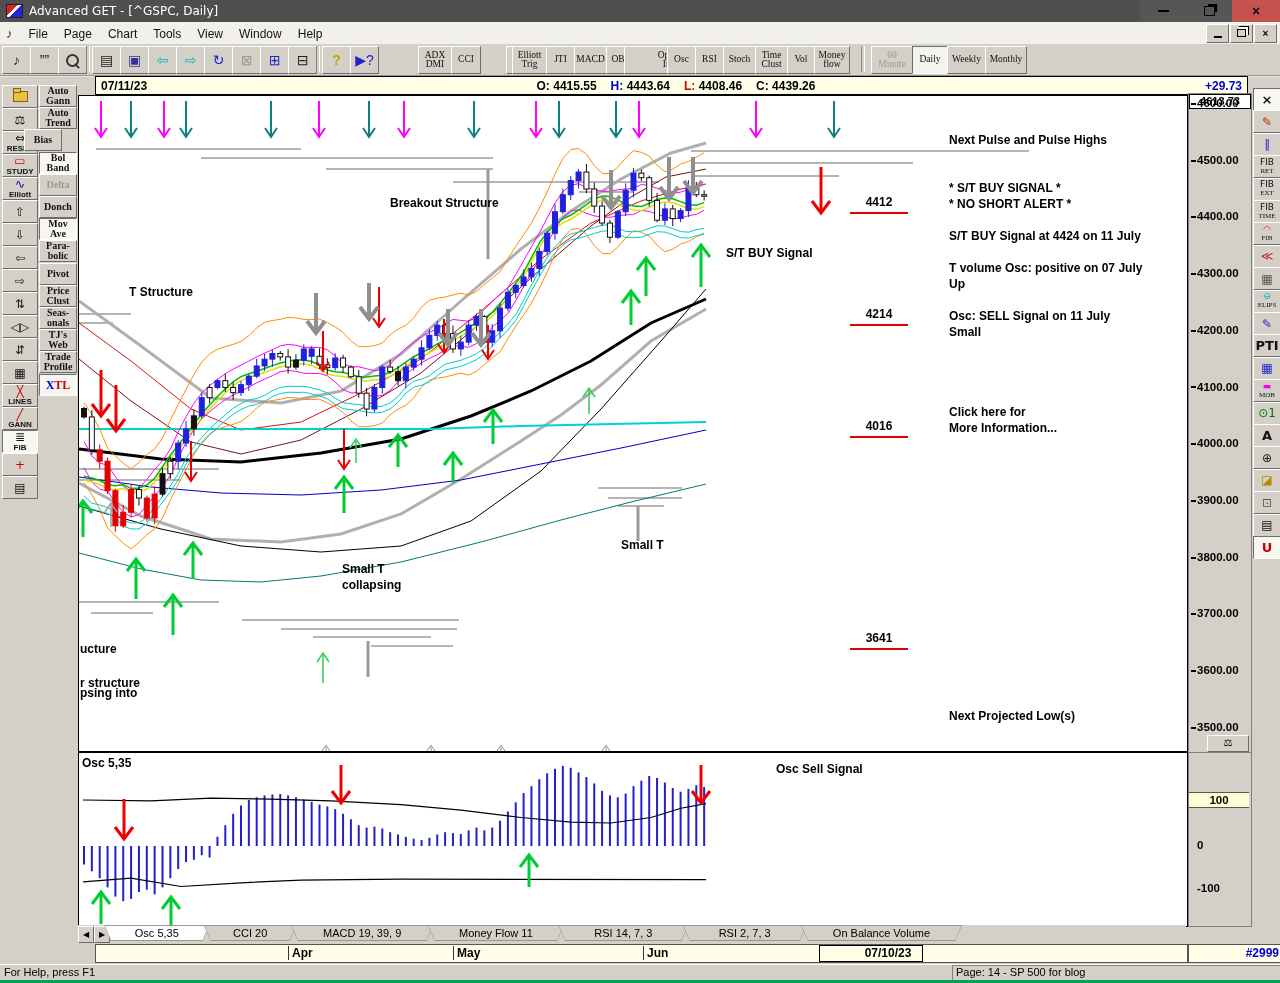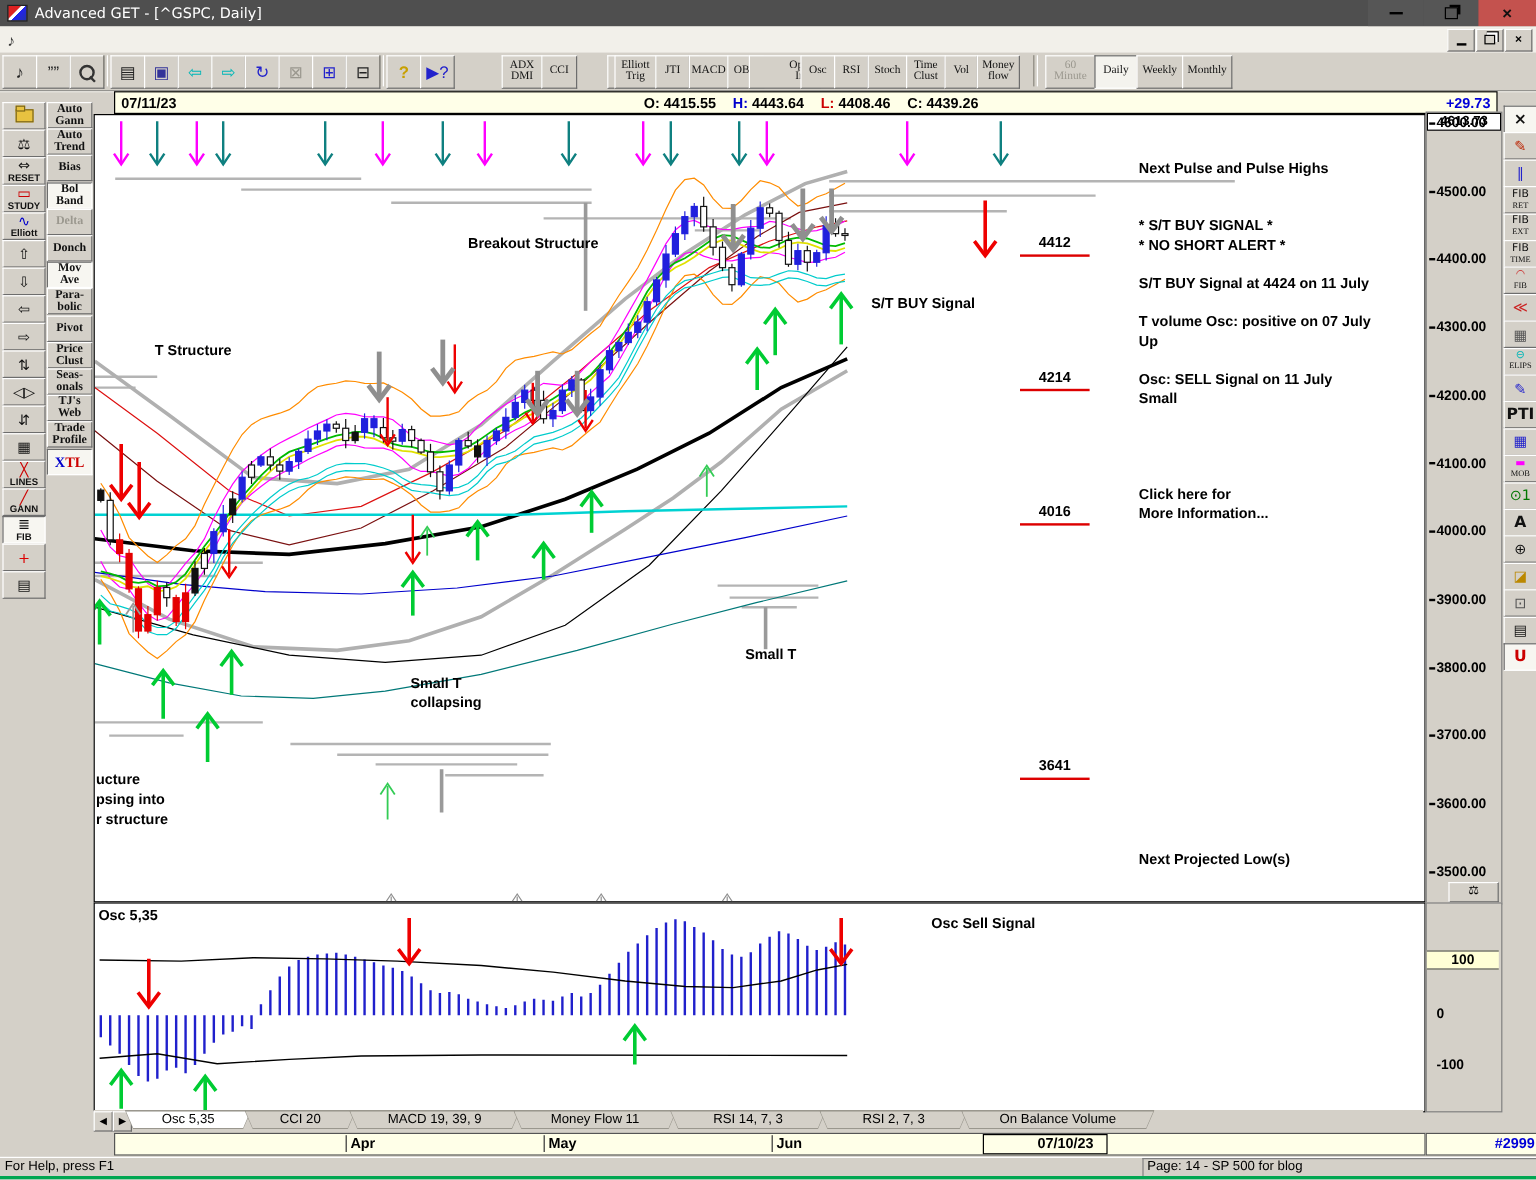--- a/index.html
+++ b/index.html
@@ -106,20 +106,21 @@
       </span>
     <span class="cap-btn resb">
         <i></i>
       </span>
     <span class="cap-btn closeb">×</span>
   </span>
 </div>
 
 <div class="abs" id="menubar">
   <span id="menu-app-icon">♪</span>
+  <span id="menu-items"><span class="menu-item">File</span><span class="menu-item">Page</span><span class="menu-item">Chart</span><span class="menu-item">Tools</span><span class="menu-item">View</span><span class="menu-item">Window</span><span class="menu-item">Help</span></span>
   <span id="mdi-controls">
     <span class="mdi-btn">
         <span class="mline"></span>
       </span>
     <span class="mdi-btn">
         <i></i>
       </span>
     <span class="mdi-btn">×</span>
   </span>
 </div>
@@ -278,21 +279,21 @@
       <span class="g">▤</span>
     </div>
     <div class="side-btn study-btn" style="left: 39px; top: 85px; width: 36px; height: 20px;">
       <div>Auto</div>
       <div>Gann</div>
     </div>
     <div class="side-btn study-btn" style="left: 39px; top: 107.2px; width: 36px; height: 20px;">
       <div>Auto</div>
       <div>Trend</div>
     </div>
-    <div class="side-btn study-btn" style="left: 39px; top: 129.4px; width: 36px; height: 20px;">
+    <div class="side-btn study-btn" style="left: 24px; top: 129.4px; width: 36px; height: 20px;">
       <div>Bias</div>
     </div>
     <div class="side-btn study-btn active" style="left: 39px; top: 151.6px; width: 36px; height: 20px;">
       <div>Bol</div>
       <div>Band</div>
     </div>
     <div class="side-btn study-btn disabled" style="left: 39px; top: 173.8px; width: 36px; height: 20px;">
       <div>Delta</div>
     </div>
     <div class="side-btn study-btn" style="left: 39px; top: 196px; width: 36px; height: 20px;">
@@ -718,21 +719,21 @@
       <div class="anno" style="left: 870px; top: 309px;">Click here for</div>
       <div class="anno" style="left: 870px; top: 325px;">More Information...</div>
       <div class="anno" style="left: 870px; top: 613px;">Next Projected Low(s)</div>
       <div class="anno" style="left: 647px; top: 150px;">S/T BUY Signal</div>
       <div class="anno" style="left: 311px; top: 100px;">Breakout Structure</div>
       <div class="anno" style="left: 50px; top: 189px;">T Structure</div>
       <div class="anno" style="left: 542px; top: 442px;">Small T</div>
       <div class="anno" style="left: 263px; top: 466px;">Small T</div>
       <div class="anno" style="left: 263px; top: 482px;">collapsing</div>
       <div class="anno" style="left: 1px; top: 546px;">ucture</div>
-      <div class="anno" style="left: 1px; top: 563px;">psing into</div>
+      <div class="anno" style="left: 1px; top: 590px;">psing into</div>
       <div class="anno" style="left: 1px; top: 580px;">r structure</div>
       <div class="price-label" style="left: 771px; top: 98px;">4412</div>
       <div class="price-label" style="left: 771px; top: 210px;">4214</div>
       <div class="price-label" style="left: 771px; top: 322px;">4016</div>
       <div class="price-label" style="left: 771px; top: 534px;">3641</div>
     </div>
 </div>
 
 <div class="abs" id="price-axis">
   <div id="price-axis-top">4613.73</div>

